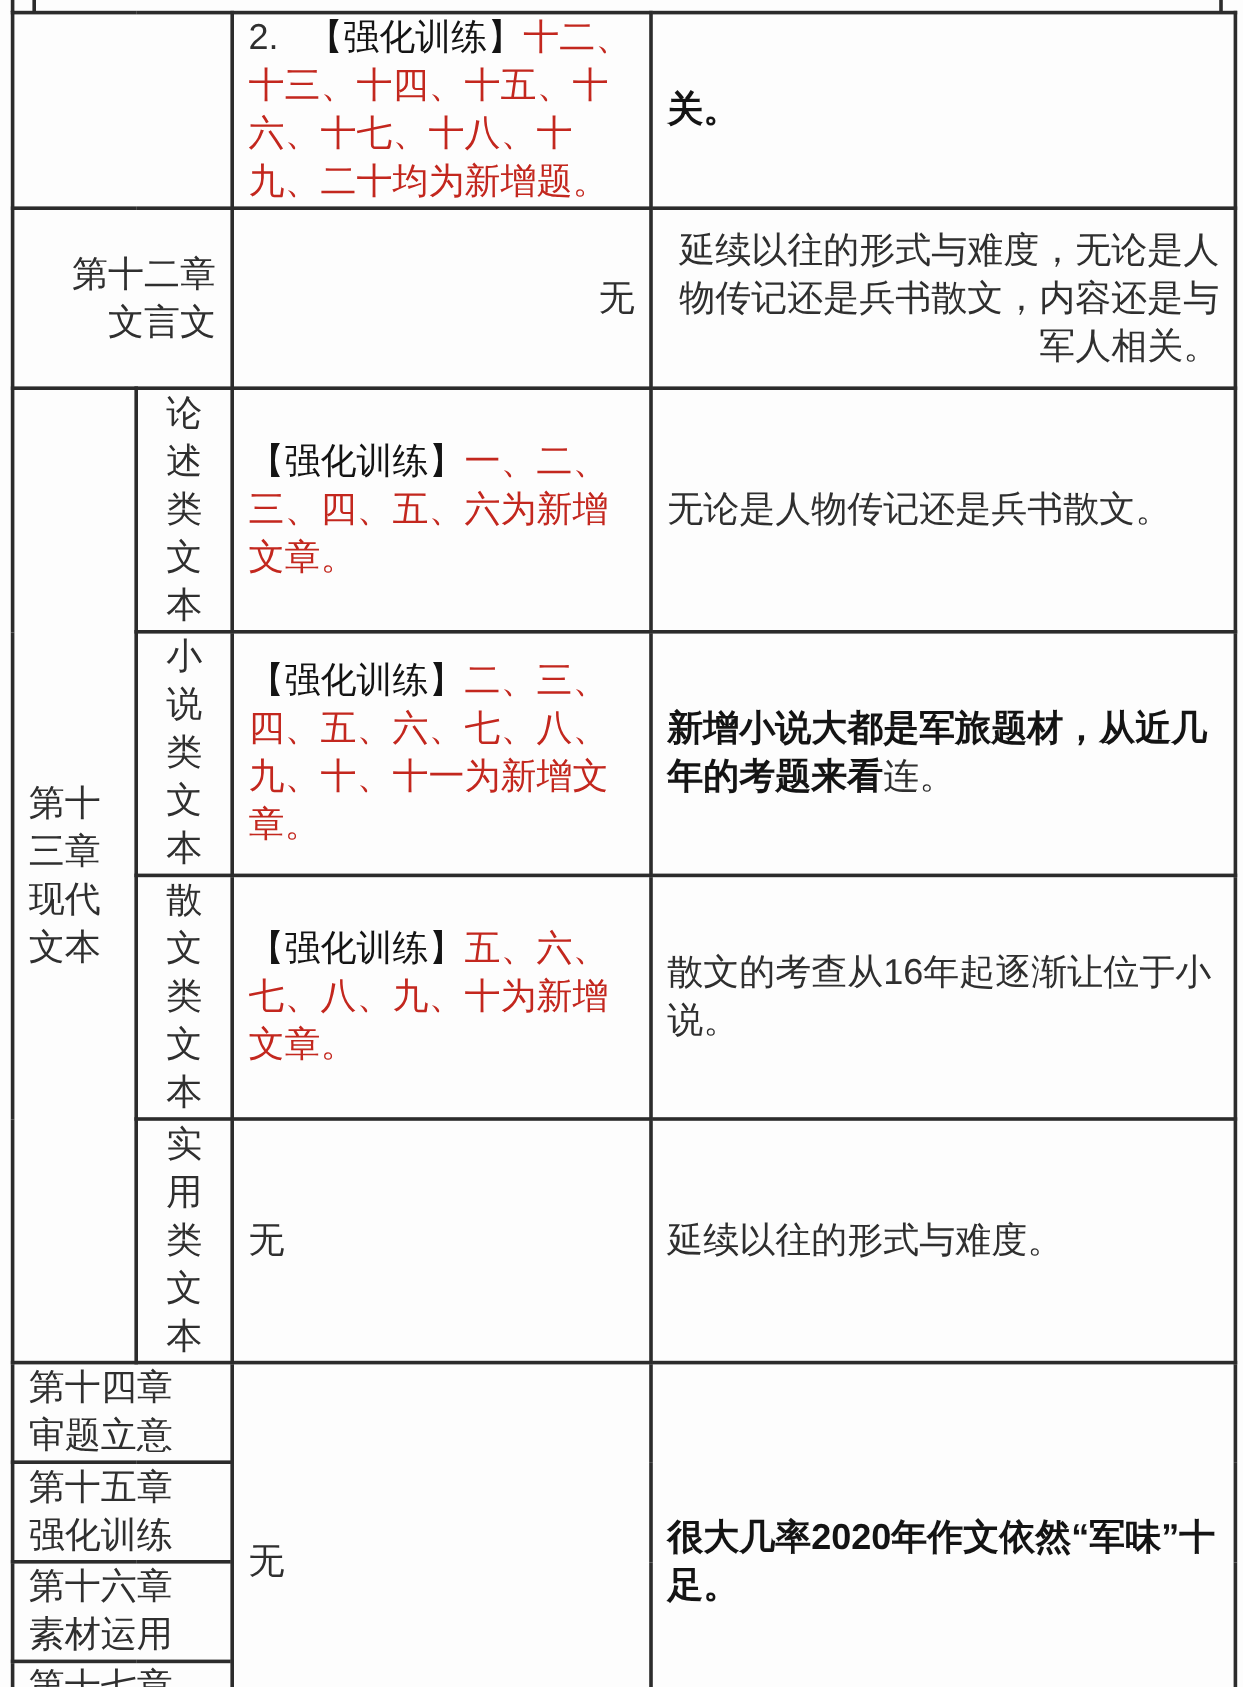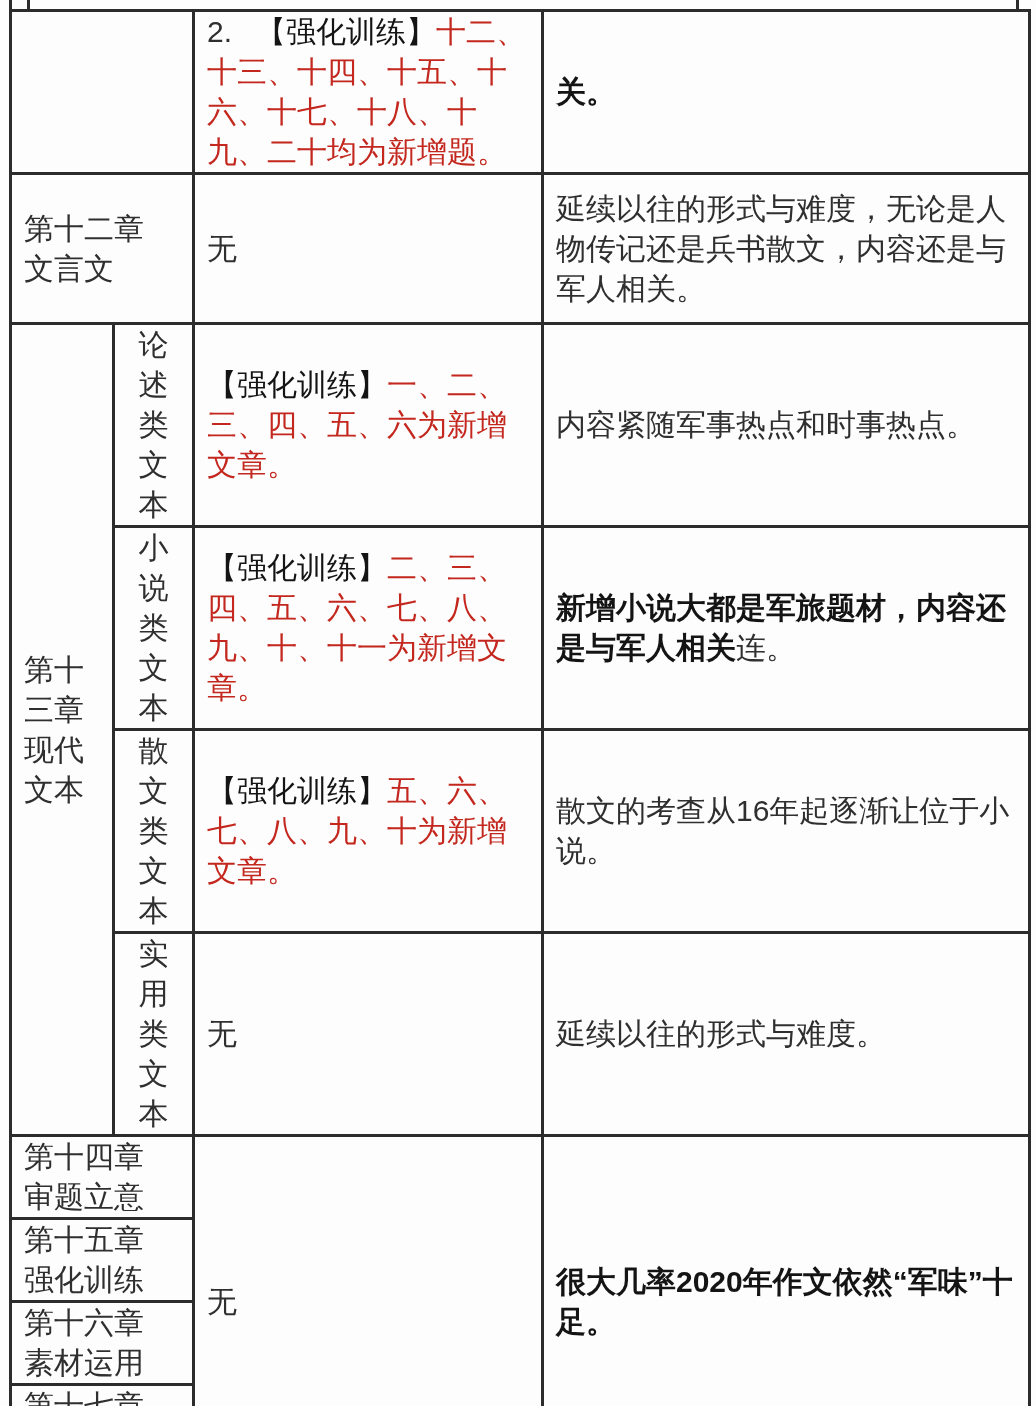--- a/index.html
+++ b/index.html
@@ -37,21 +37,21 @@
   .grid td{
     border:3px solid var(--border);
     font-size:30px;
     line-height:40px;
     vertical-align:middle;
     padding:0 12px;
     overflow:hidden;
   }
   
   tr.r1 {height:142px;}
-  tr.r2 {height:150px;}
+  tr.r2 {height:150px;text-align:right;}
   tr.r3 {height:188px;}
   tr.r4 {height:192px;}
   tr.r5 {height:183px;}
   tr.r6 {height:190px;}
   tr.r7 {height:72px;}
   tr.r8 {height:76px;}
   tr.r9 {height:75px;}
   tr.r10{height:73px;}
 
   .pre{white-space:pre-line;}
@@ -104,31 +104,31 @@
       <td rowspan="4" class="chapter pre">第十
 三章
 现代
 文本</td>
       <td class="vlabel pre">论
 述
 类
 文
 本</td>
       <td class="change"><span class="blk">【强化训练】</span><span class="red">一、二、三、四、五、六为新增文章。</span></td>
-      <td class="comment">内容紧随军事热点和时事热点。</td>
+      <td class="comment">无论是人物传记还是兵书散文。</td>
     </tr>
 
     <tr class="r4">
       <td class="vlabel pre">小
 说
 类
 文
 本</td>
       <td class="change"><span class="blk">【强化训练】</span><span class="red">二、三、四、五、六、七、八、九、十、十一为新增文章。</span></td>
-      <td class="comment"><span class="bold">新增小说大都是军旅题材，内容还是与军人相关</span><span>连。</span></td>
+      <td class="comment"><span class="bold">新增小说大都是军旅题材，从近几年的考题来看</span><span>连。</span></td>
     </tr>
 
     <tr class="r5">
       <td class="vlabel pre">散
 文
 类
 文
 本</td>
       <td class="change"><span class="blk">【强化训练】</span><span class="red">五、六、七、八、九、十为新增文章。</span></td>
       <td class="comment">散文的考查从16年起逐渐让位于小说。</td>

